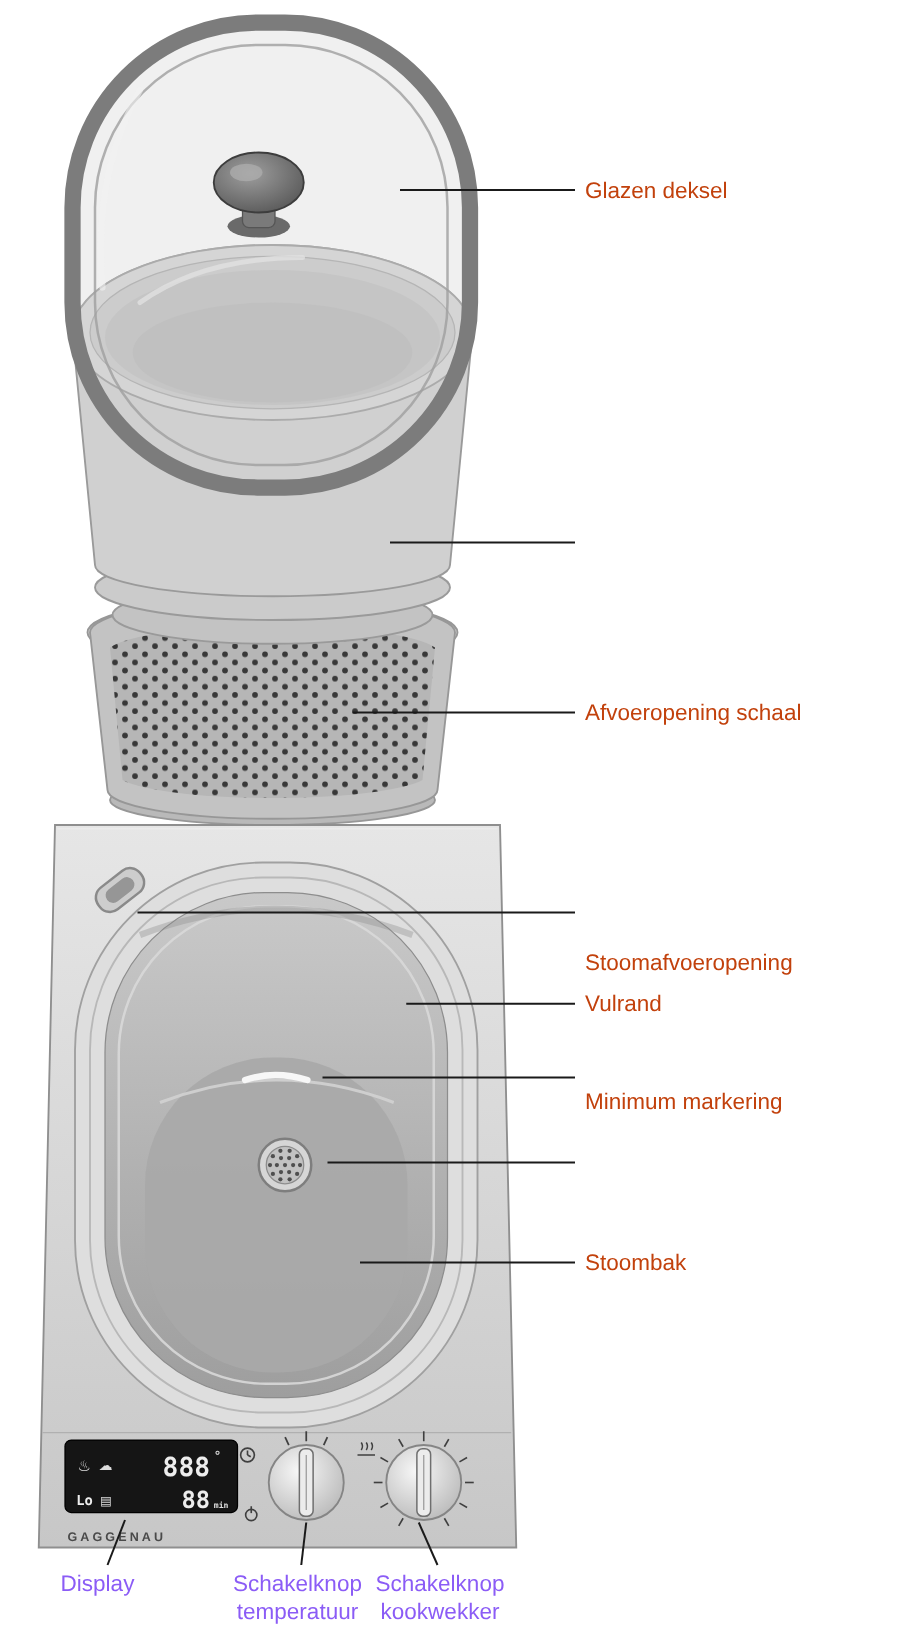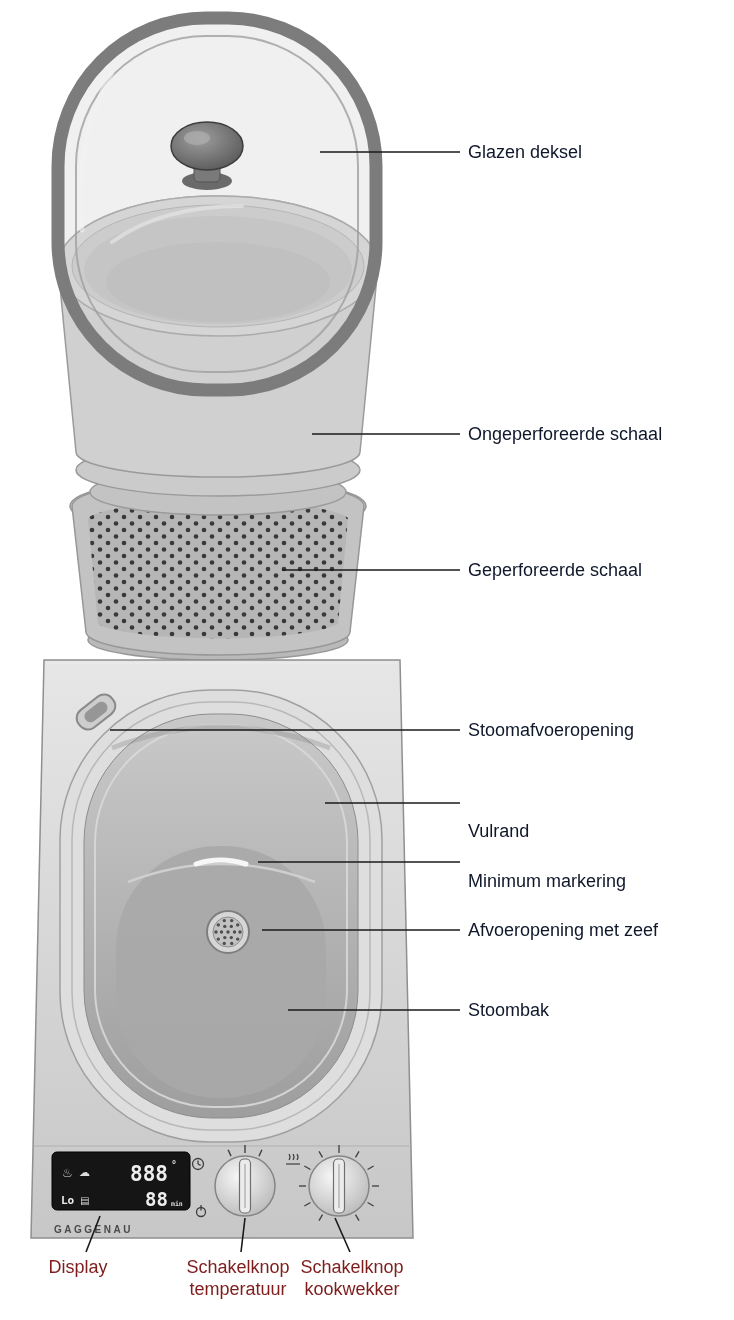--- a/index.html
+++ b/index.html
@@ -1,22 +1,22 @@
 <!DOCTYPE html>
 <html><head>
 <meta charset="utf-8">
 <style>
   html,body{margin:0;padding:0;background:#fff;}
   .page{position:relative;width:734px;height:1320px;background:#fff;
         font-family:"Liberation Sans",sans-serif;overflow:hidden;}
   .page svg{position:absolute;left:0;top:0;}
   .callout{position:absolute;left:468px;height:22px;line-height:22px;
-           font-size:18px;color:#0f172a;white-space:nowrap;}
+           font-size:18px;color:#c2410c;white-space:nowrap;}
   .bcallout{position:absolute;top:1256px;font-size:18px;line-height:22px;
-            color:#7f1d1d;text-align:center;white-space:nowrap;}
+            color:#8b5cf6;text-align:center;white-space:nowrap;}
   .seg{font-family:"DejaVu Sans Mono",monospace;font-weight:bold;}
   .dispicon{font-family:"DejaVu Sans",sans-serif;}
   .brand{font-family:"Liberation Sans",sans-serif;font-weight:bold;letter-spacing:2.5px;}
 </style>
 </head>
 <body>
 
 <div class="page">
 
 <svg width="734" height="1320" viewBox="0 0 734 1320">
@@ -180,26 +180,24 @@
     <line x1="258" y1="862" x2="460" y2="862" stroke="#1a1a1a"></line>
     <line x1="262" y1="930" x2="460" y2="930" stroke="#1a1a1a"></line>
     <line x1="288" y1="1010" x2="460" y2="1010" stroke="#1a1a1a"></line>
     <line x1="100" y1="1216" x2="86" y2="1252" stroke="#1a1a1a"></line>
     <line x1="245" y1="1218" x2="241" y2="1252" stroke="#1a1a1a"></line>
     <line x1="335" y1="1218" x2="350" y2="1252" stroke="#1a1a1a"></line>
   </g>
 </svg>
 
 <div class="callout" style="top:141px">Glazen deksel</div>
-<div class="callout" style="top:423px">Ongeperforeerde schaal</div>
-<div class="callout" style="top:559px">Geperforeerde schaal</div>
-<div class="callout" style="top:719px">Stoomafvoeropening</div>
-<div class="callout" style="top:820px">Vulrand</div>
+<div class="callout" style="top:559px">Afvoeropening schaal</div>
+<div class="callout" style="top:759px">Stoomafvoeropening</div>
+<div class="callout" style="top:792px">Vulrand</div>
 <div class="callout" style="top:870px">Minimum markering</div>
-<div class="callout" style="top:919px">Afvoeropening met zeef</div>
 <div class="callout" style="top:999px">Stoombak</div>
 
 <div class="bcallout" style="left:18px;width:120px">
   <div>Display</div>
 </div>
 <div class="bcallout" style="left:163px;width:150px">
   <div>Schakelknop</div>
   <div>temperatuur</div>
 </div>
 <div class="bcallout" style="left:277px;width:150px">

